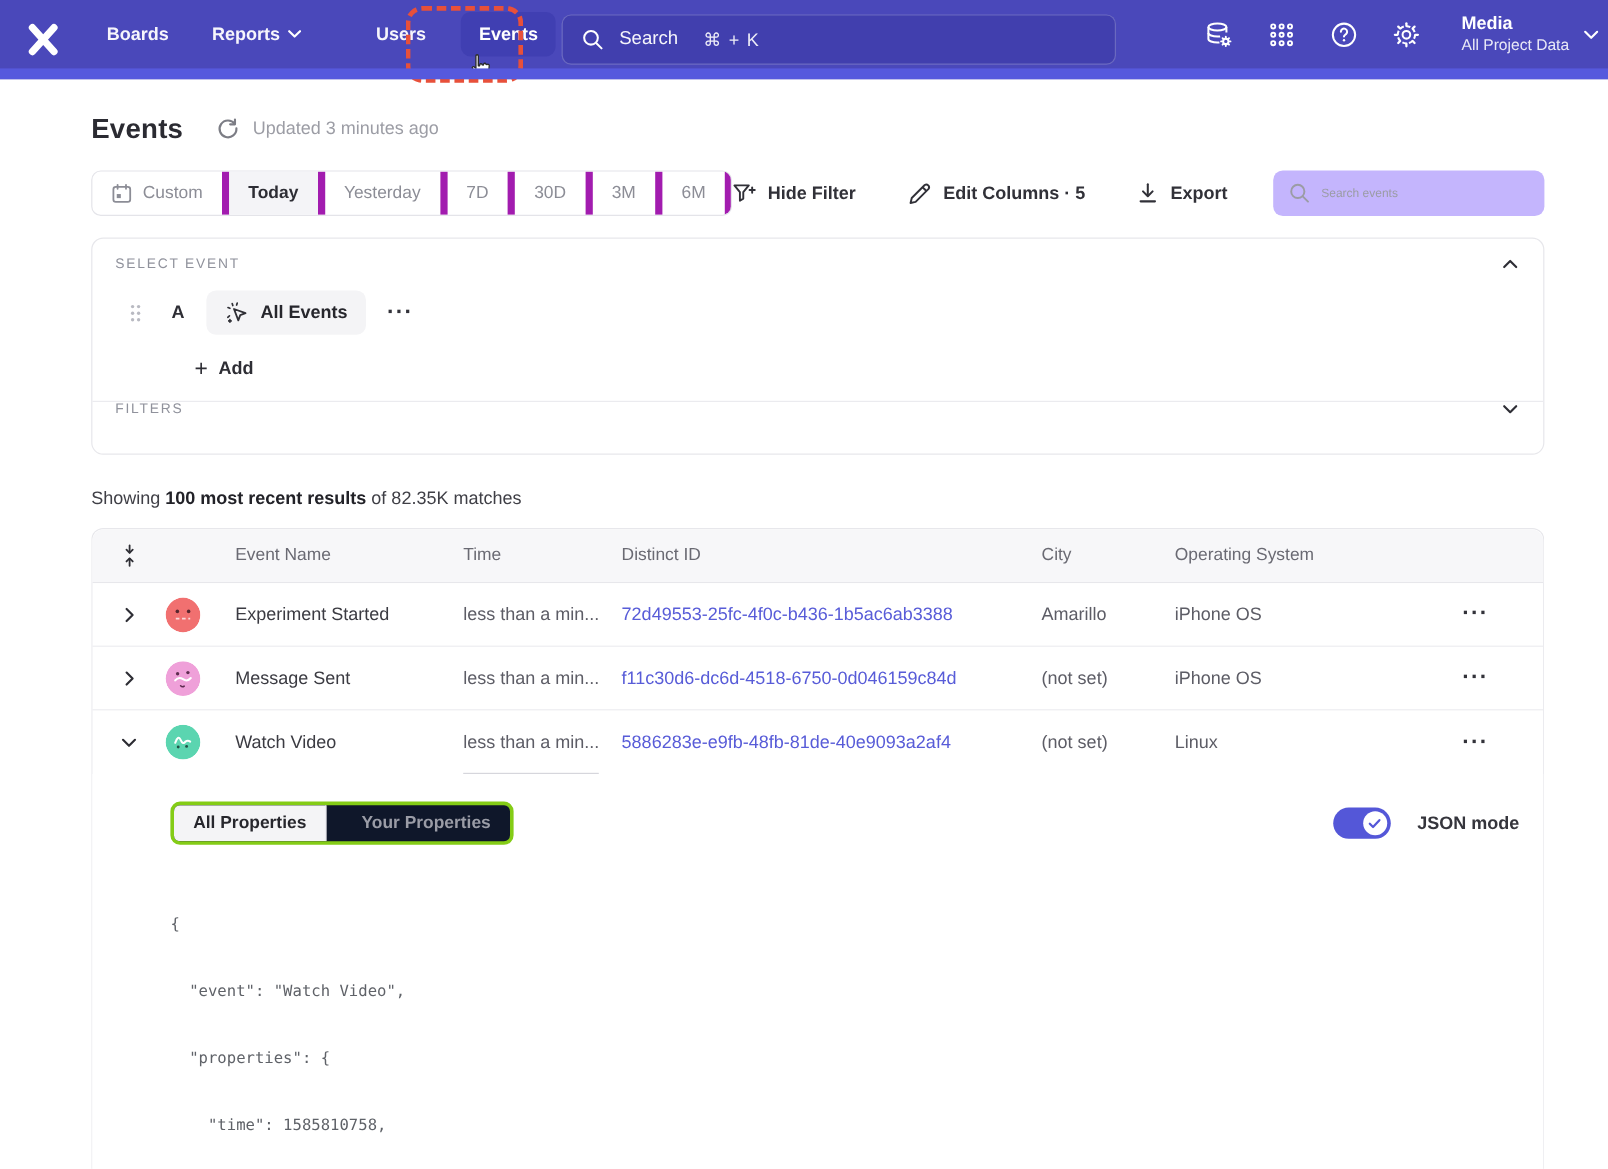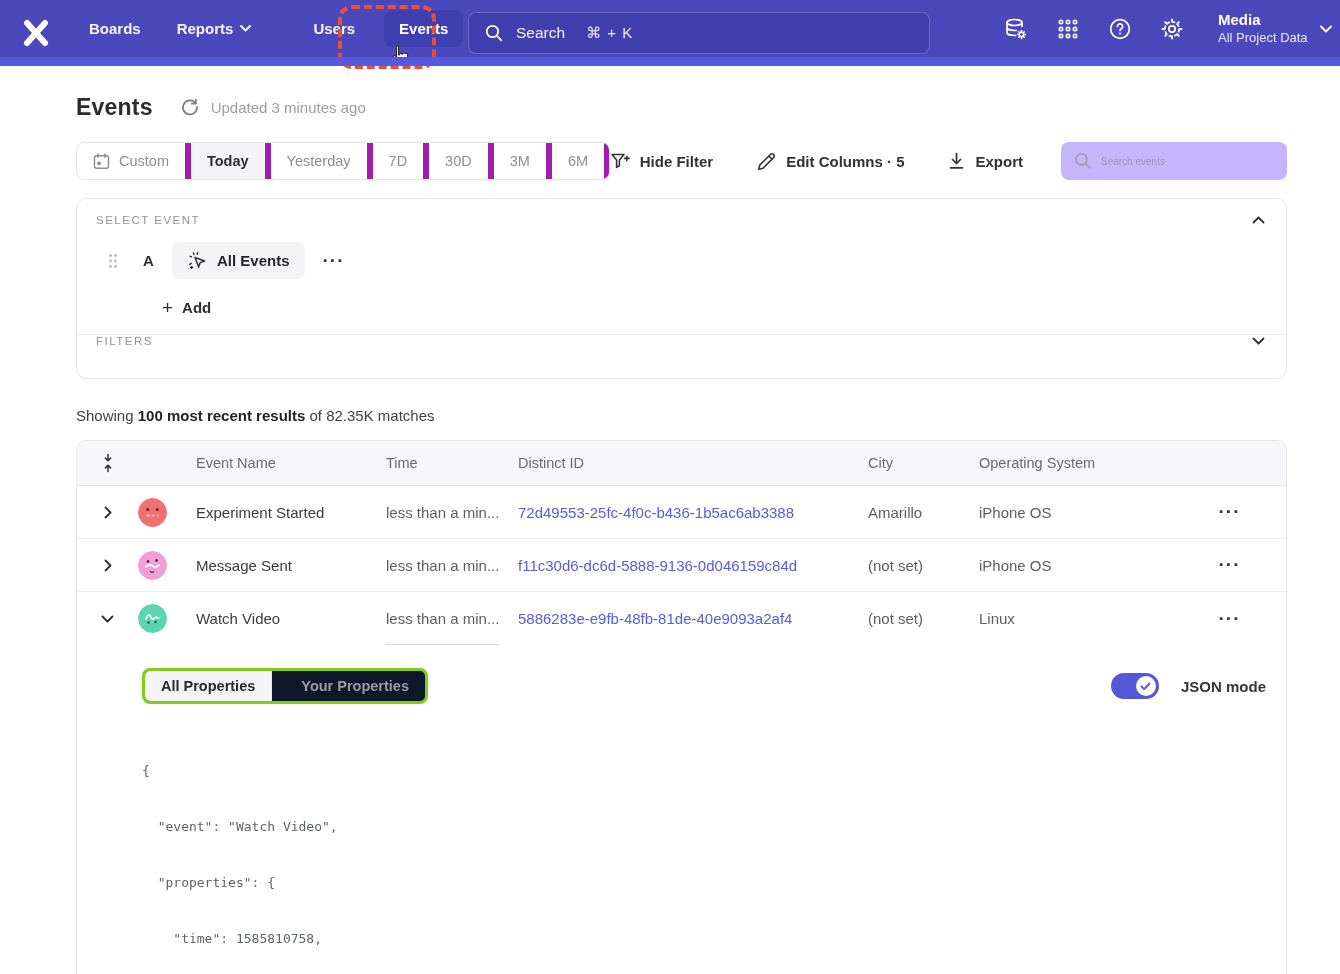--- a/index.html
+++ b/index.html
@@ -416,21 +416,21 @@
           <svg class="avatar" width="29" height="29" viewBox="0 0 29 29">
             <circle cx="14.5" cy="14.5" r="14.5" fill="#efa0d9"></circle>
             <circle cx="10" cy="10.5" r="1.4" fill="#5e2c50"></circle>
               <circle cx="18.6" cy="9.5" r="1.4" fill="#5e2c50"></circle>
             <path d="M8 16 q3-3.5 6.5-1 t6.5-1" fill="none" stroke="#fff" stroke-width="1.7" stroke-linecap="round"></path>
             <path d="M12.5 20.5 q1.5 1.5 3 .3" fill="none" stroke="#5e2c50" stroke-width="1.3" stroke-linecap="round"></path>
           </svg>
         </span>
         <span class="cell-name">Message Sent</span>
         <span class="cell-time">less than a min...</span>
-        <a class="cell-id">f11c30d6-dc6d-5888-9136-0d046159c84d</a>
+        <a class="cell-id">f11c30d6-dc6d-4518-6750-0d046159c84d</a>
         <span class="cell-city">(not set)</span>
         <span class="cell-os">iPhone OS</span>
         <span class="cell-actions">
             <span class="ellipsis">···</span>
           </span>
       </div>
 
       <div class="tgrid trow expanded">
         <span class="cell-expander">
           <svg width="13" height="8" viewBox="0 0 13 8">

